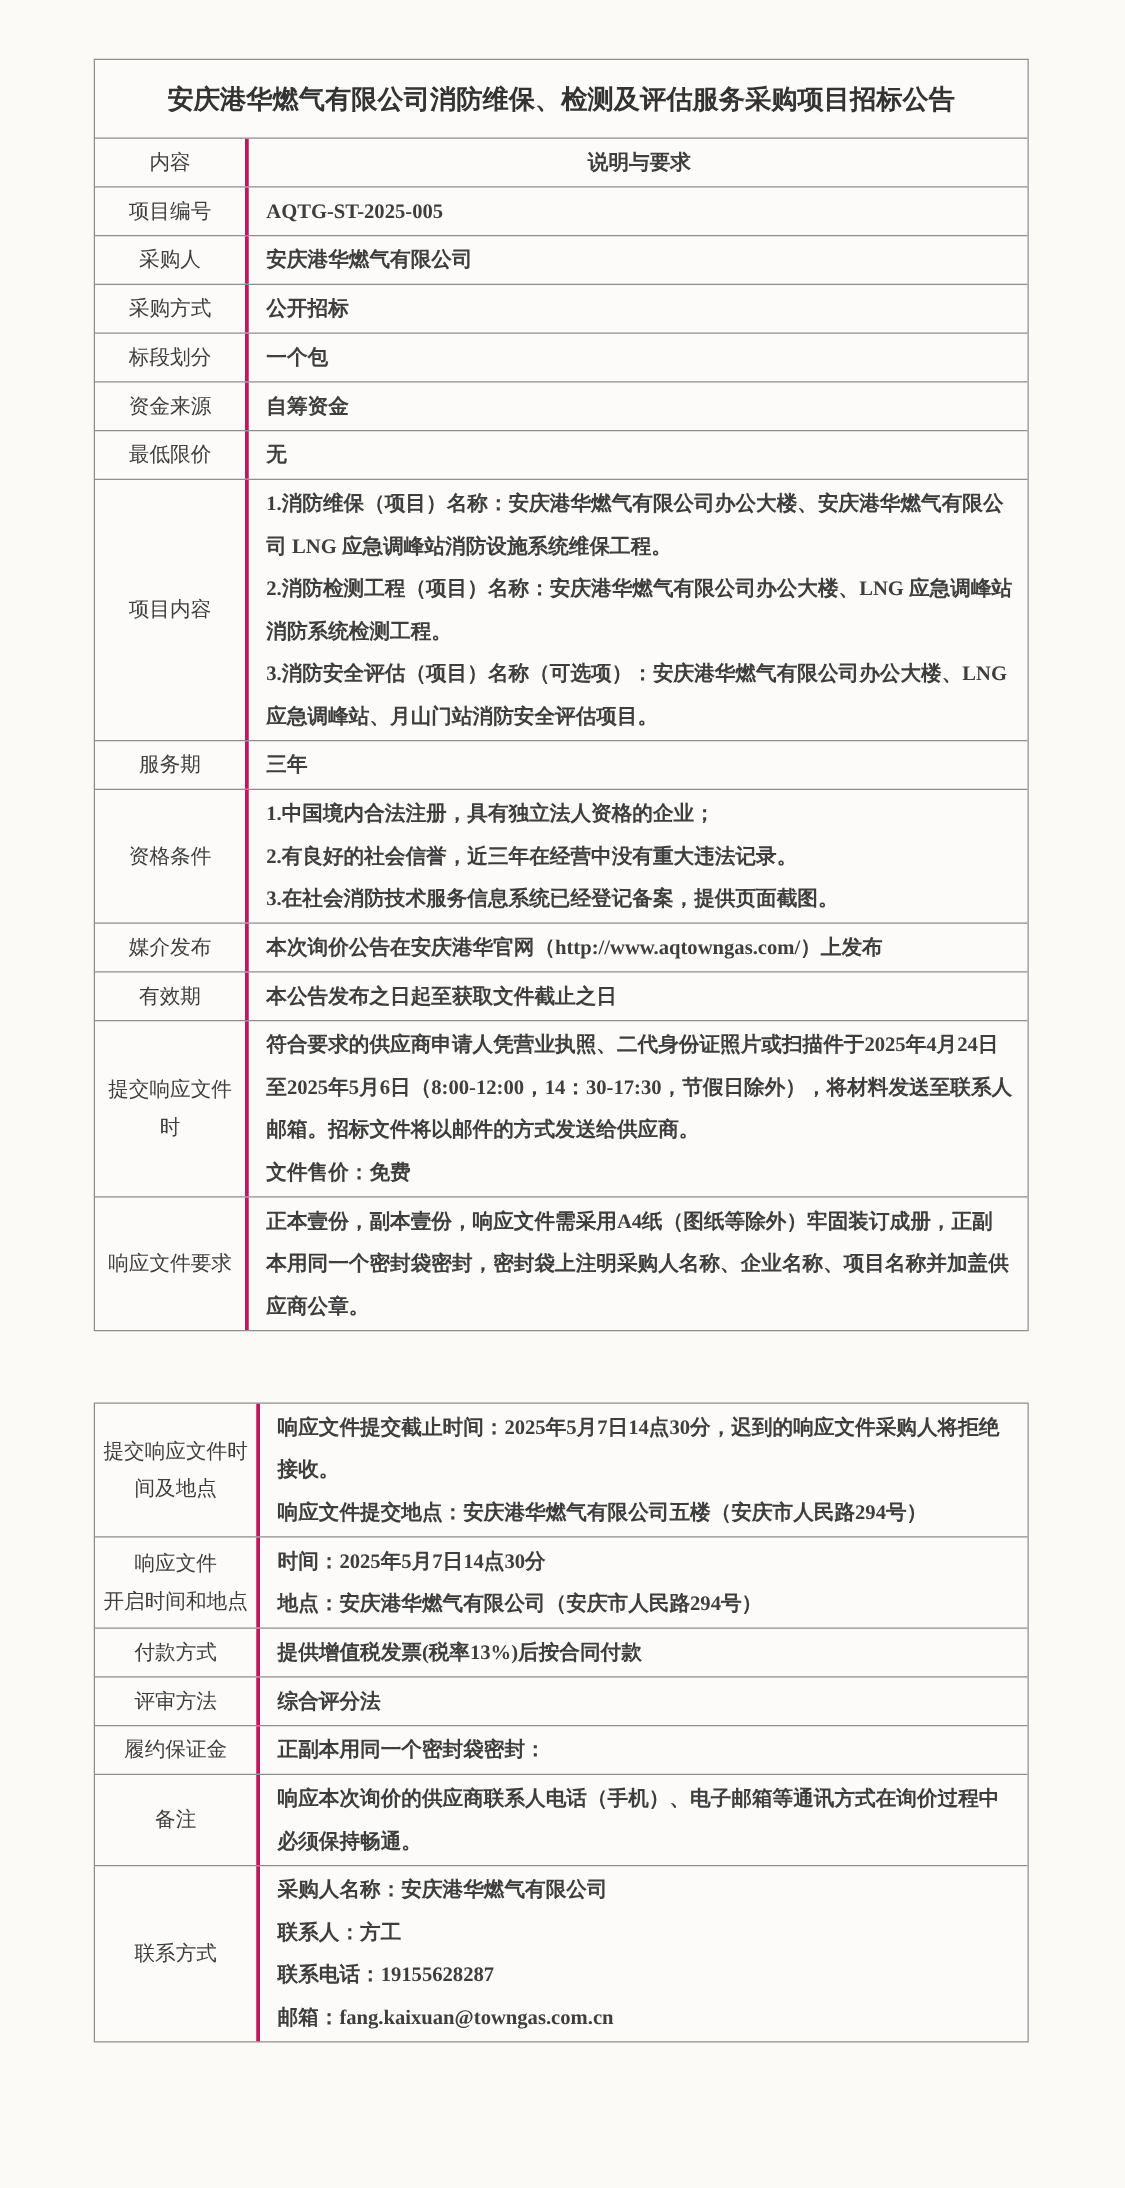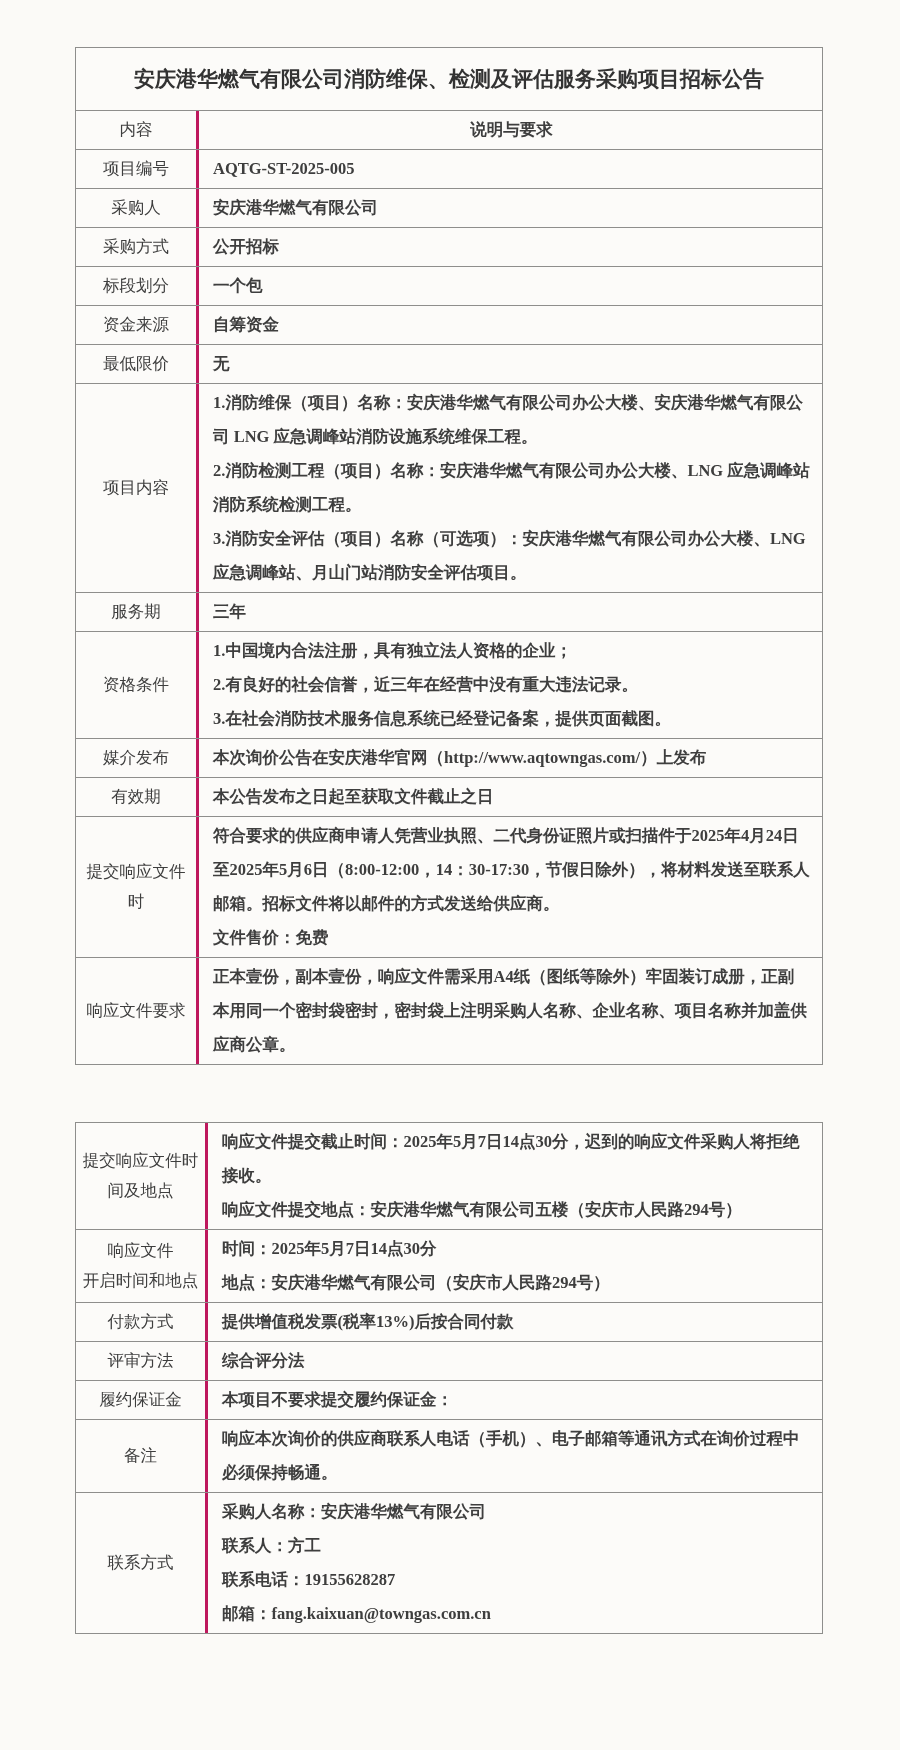--- a/index.html
+++ b/index.html
@@ -200,21 +200,21 @@
         </div>
         <div class="cell content">
           <p>综合评分法</p>
         </div>
       </div>
       <div class="trow">
         <div class="cell label">
           <div>履约保证金</div>
         </div>
         <div class="cell content">
-          <p>本项目不要求提交履约保证金：</p>
+          <p>正副本用同一个密封袋密封：</p>
         </div>
       </div>
       <div class="trow">
         <div class="cell label">
           <div>备注</div>
         </div>
         <div class="cell content">
           <p>响应本次询价的供应商联系人电话（手机）、电子邮箱等通讯方式在询价过程中必须保持畅通。</p>
         </div>
       </div>

